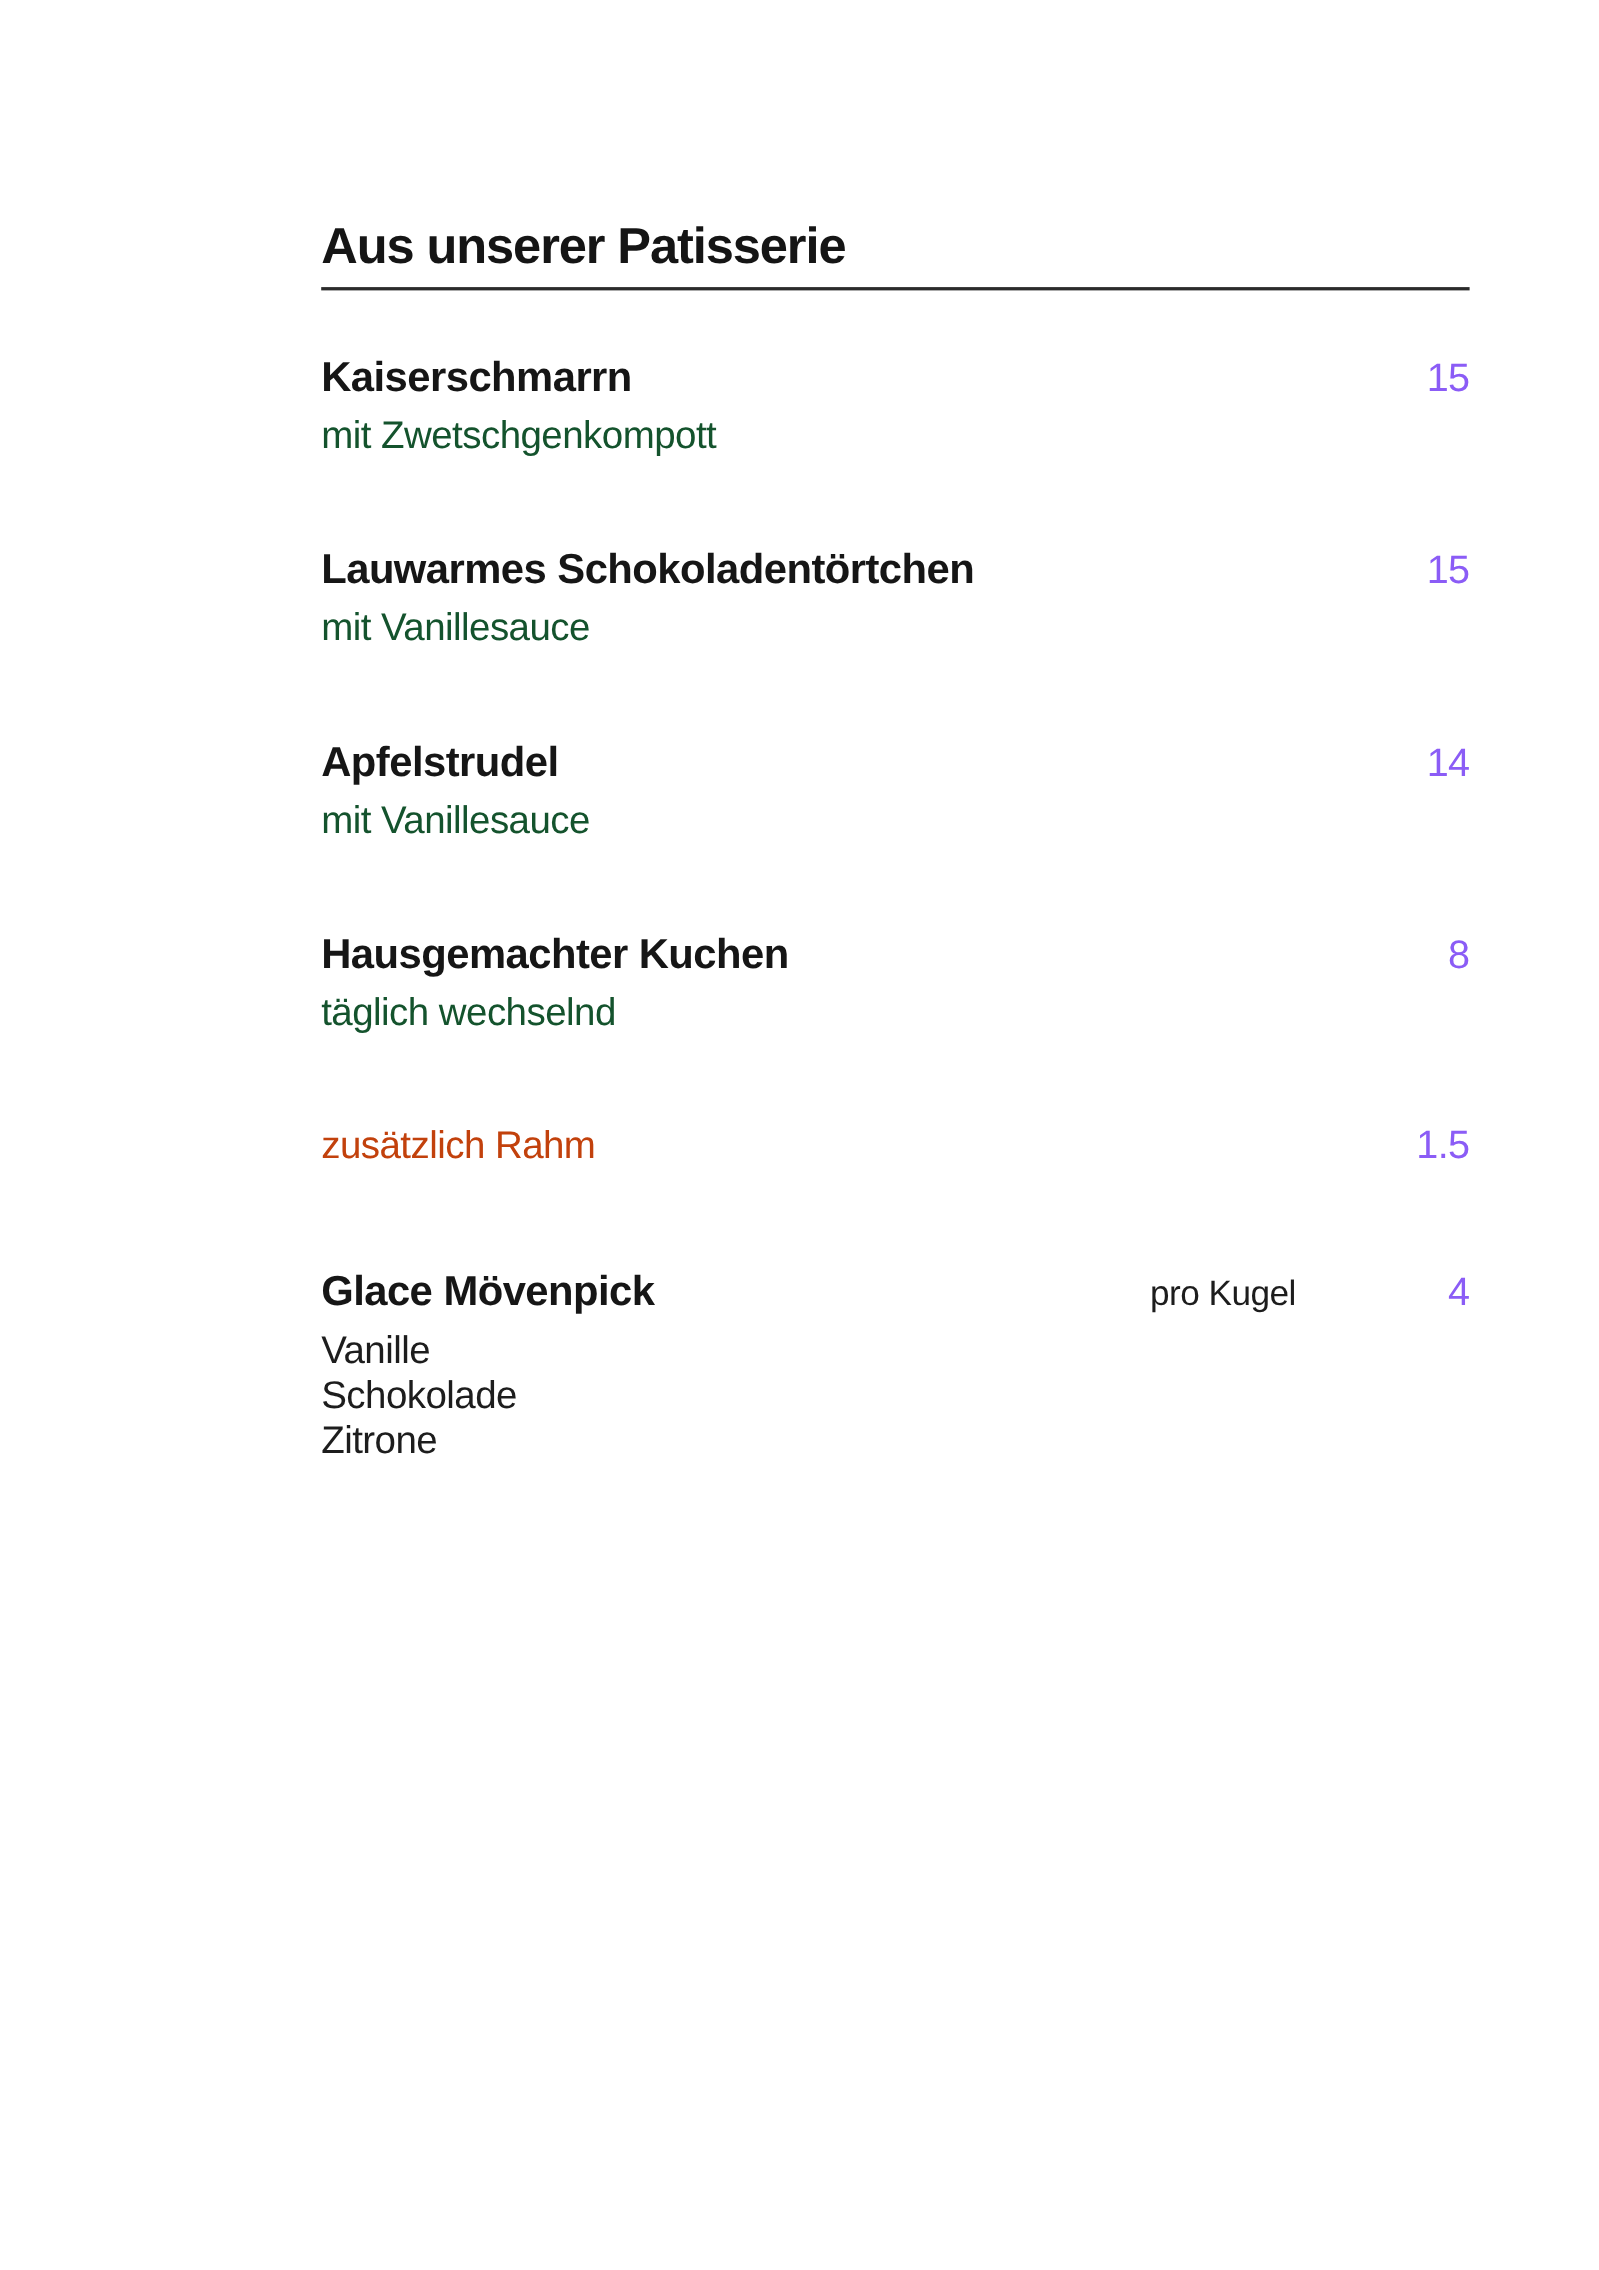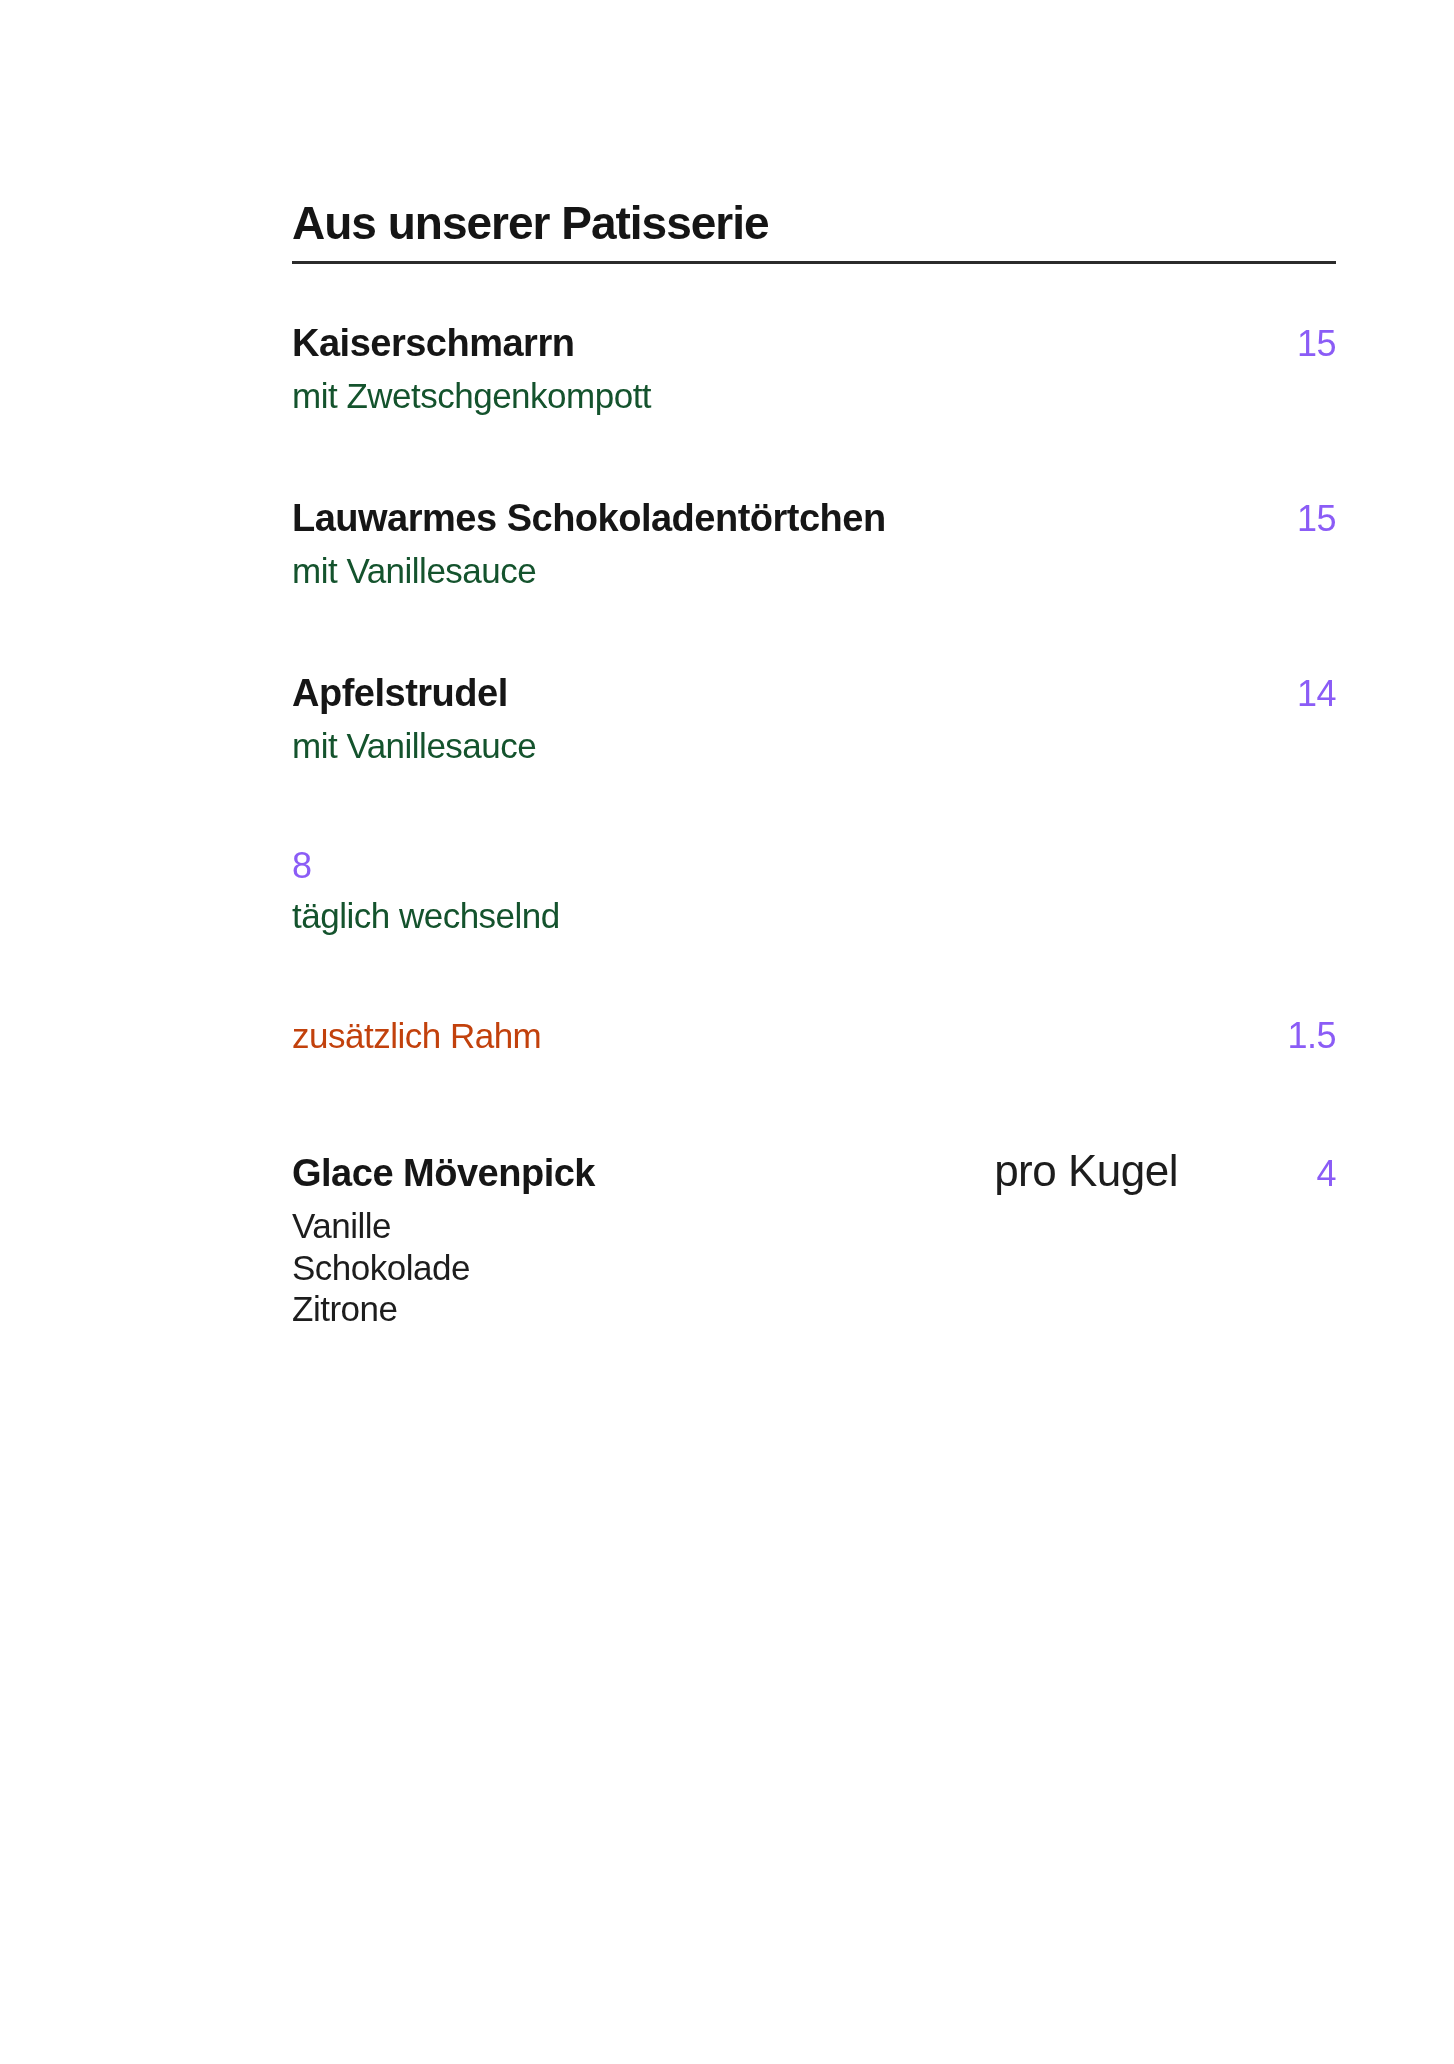--- a/index.html
+++ b/index.html
@@ -70,21 +70,21 @@
     letter-spacing: -0.5px;
     text-align: right;
     white-space: nowrap;
     color: #8b5cf6;
   }
   .price-group {
     display: flex;
     align-items: baseline;
   }
   .item-unit {
-    font-size: 44px;
+    font-size: 32px;
     font-weight: normal;
     letter-spacing: -0.5px;
     color: #1d1d1d;
     white-space: nowrap;
   }
   .price-fixed {
     display: inline-block;
     min-width: 158px;
     text-align: right;
   }
@@ -131,20 +131,21 @@
       <div class="menu-item">
         <div class="item-row">
           <span class="item-name">Apfelstrudel</span>
           <span class="item-price">14</span>
         </div>
         <div class="item-desc">mit Vanillesauce</div>
       </div>
 
       <div class="menu-item">
         <div class="item-row">
+          <span class="item-name">Hausgemachter Kuchen</span>
           <span class="item-price">8</span>
         </div>
         <div class="item-desc">täglich wechselnd</div>
       </div>
 
       <div class="menu-item rahm-row">
         <div class="item-row">
           <span class="item-name plain">zusätzlich Rahm</span>
           <span class="item-price">1.5</span>
         </div>

